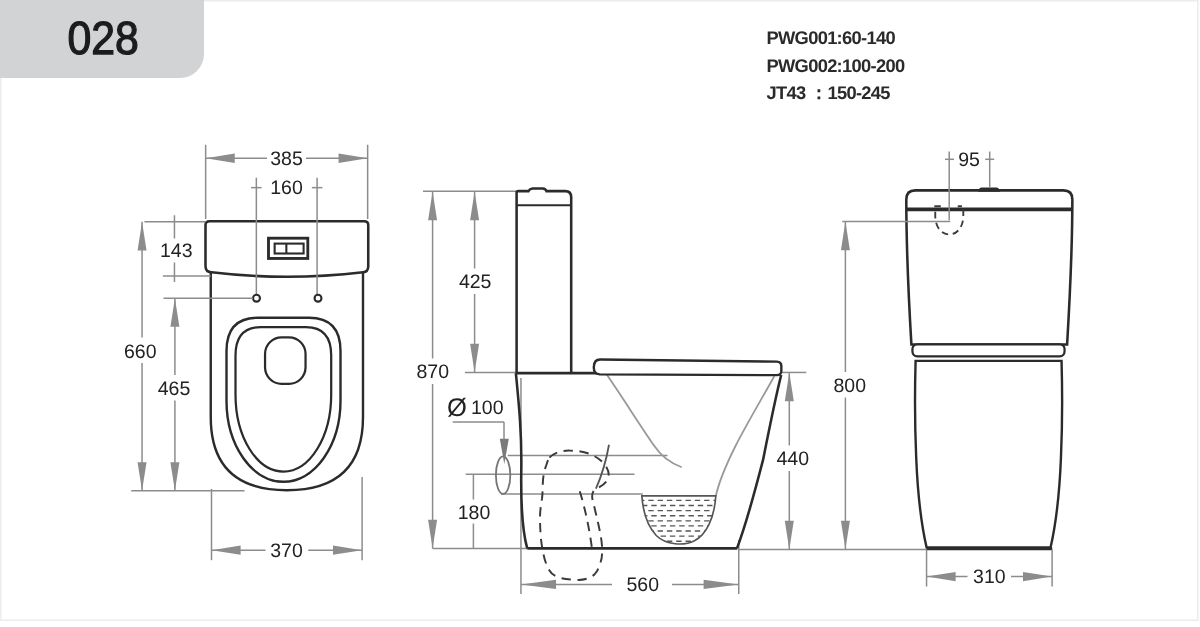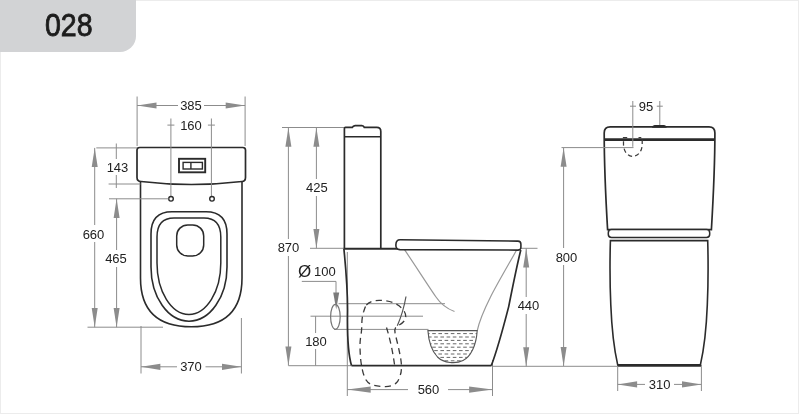--- a/index.html
+++ b/index.html
@@ -197,13 +197,14 @@
   <line x1="617.7" y1="384.4" x2="645" y2="384.4" stroke="#8c8c8c" stroke-width="1"></line>
   <line x1="674" y1="384.4" x2="701.4" y2="384.4" stroke="#8c8c8c" stroke-width="1"></line>
   <polygon points="617.7,384.4 637.1,381.3 637.1,387.5" fill="#8c8c8c"></polygon>
   <polygon points="701.4,384.4 682,381.3 682,387.5" fill="#8c8c8c"></polygon>
   <text x="659.6" y="388.9" font-size="13" fill="#222" text-anchor="middle">310</text>
 </g>
 </svg>
 <div id="badge">
       <span>028</span>
     </div>
+<div id="hdr">PWG001:60-140<br>PWG002:100-200<br>JT43&nbsp;：150-245</div>
 </div>
 
 </body></html>

